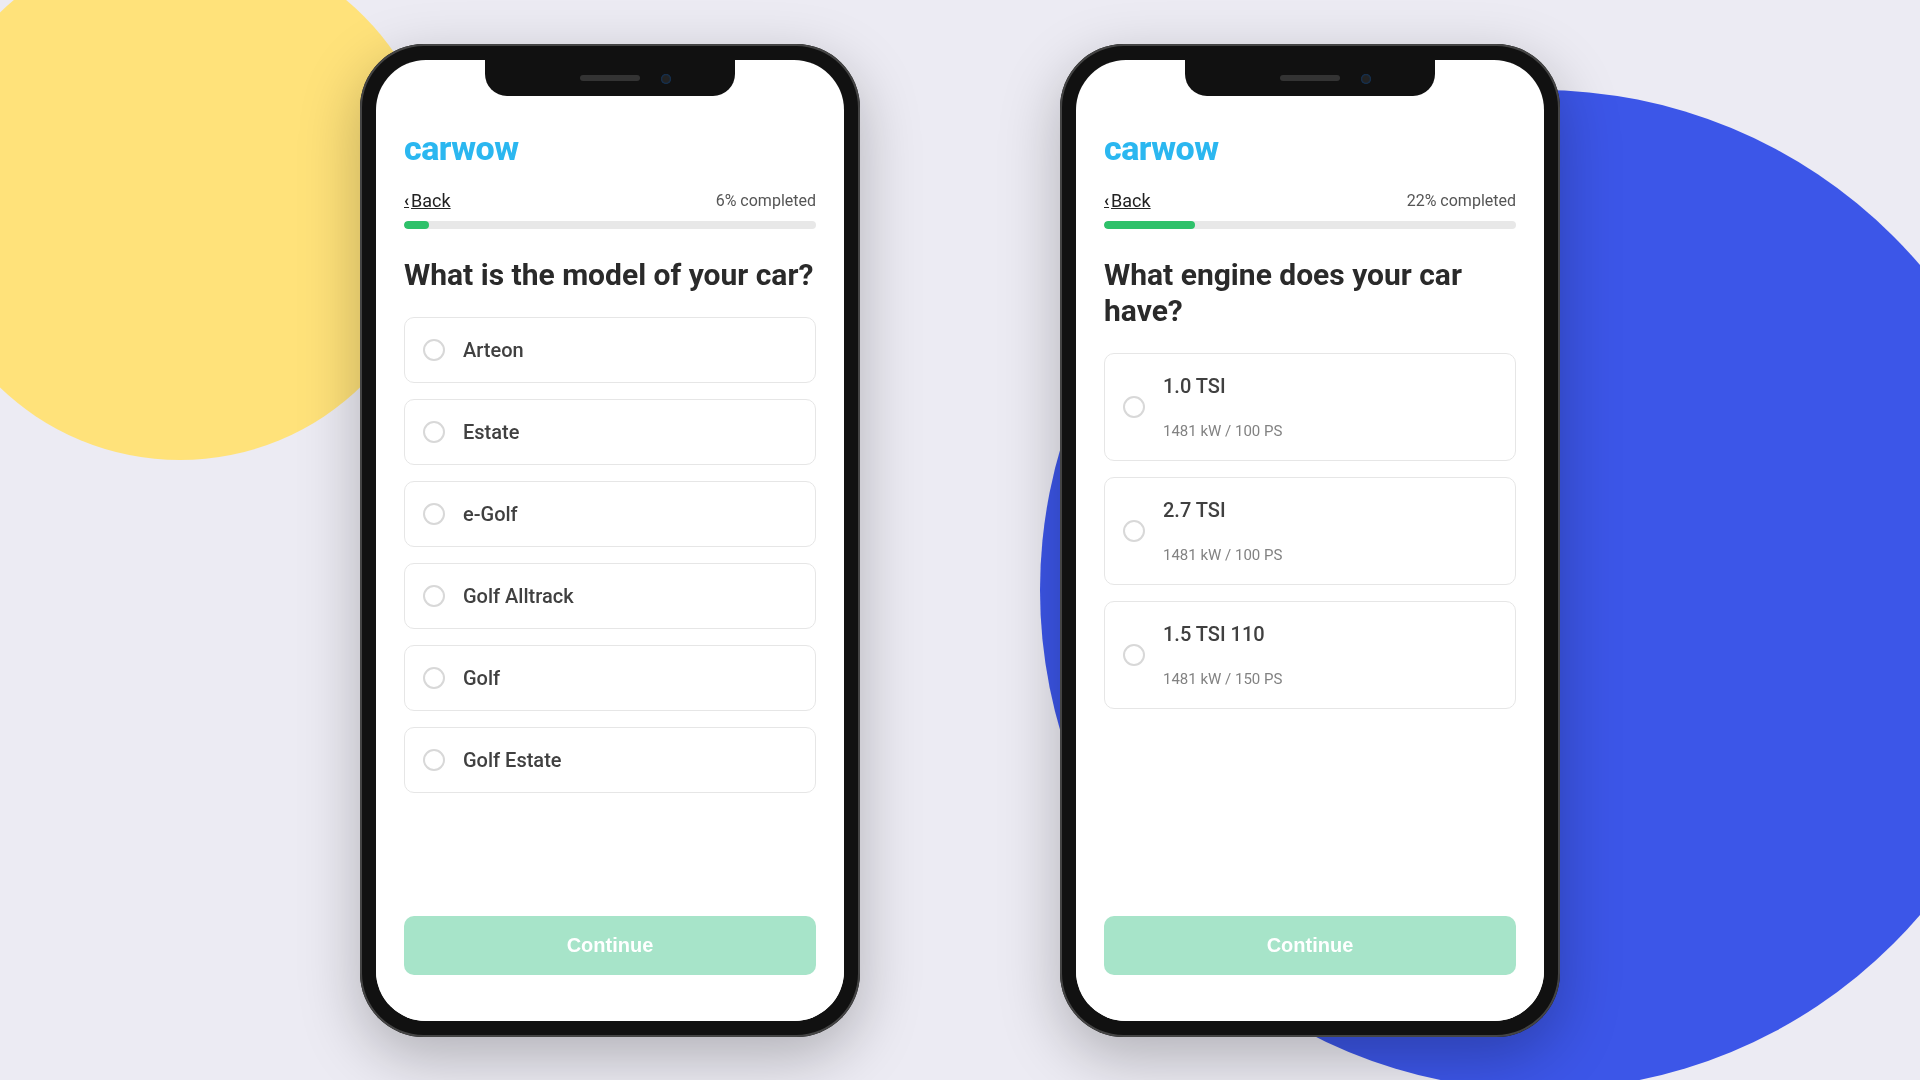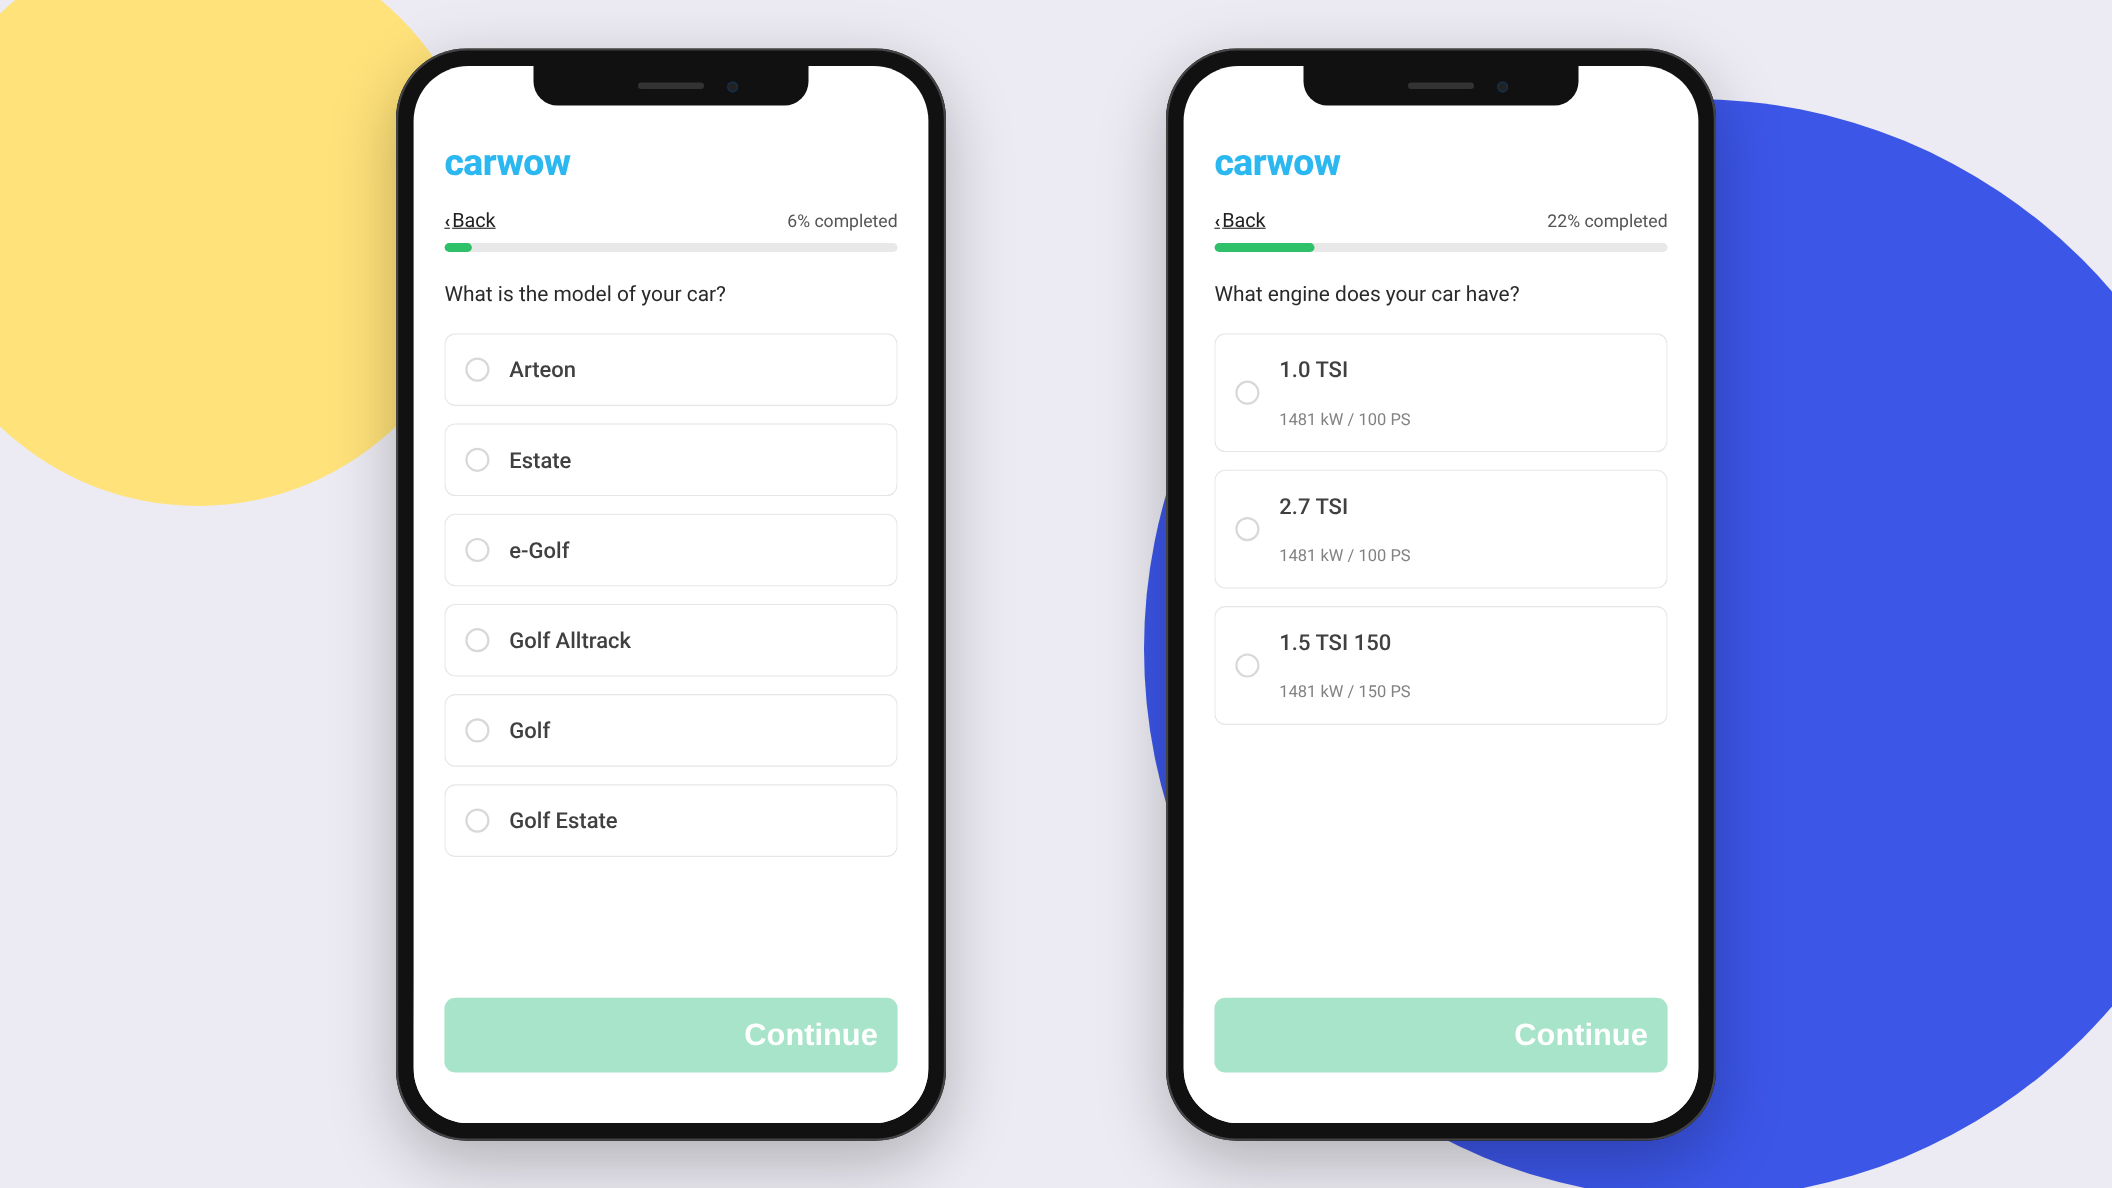--- a/index.html
+++ b/index.html
@@ -134,22 +134,22 @@
     border-radius: 5px;
     overflow: hidden;
     margin-bottom: 28px;
   }
   .progress-fill {
     height: 100%;
     background: #2ec16a;
     border-radius: 5px;
   }
   .question {
-    font-size: 19px;
-    font-weight: 400;
+    font-size: 30px;
+    font-weight: 700;
     color: #2a2a2a;
     margin-bottom: 24px;
     line-height: 1.2;
   }
   .options {
     flex: 1;
     display: flex;
     flex-direction: column;
     gap: 16px;
     overflow: hidden;
@@ -187,24 +187,23 @@
     padding: 14px 28px 46px 28px;
     background: linear-gradient(to bottom, rgba(255,255,255,0) 0%, #fff 30%);
   }
   .cta {
     width: 100%;
     padding: 18px;
     border: none;
     border-radius: 10px;
     background: #a7e4c9;
     color: #fff;
-    font-size: 28px;
+    font-size: 20px;
     font-weight: 700;
     cursor: pointer;
-    text-align: right;
   }
 </style>
 </head>
 <body>
 
 <div class="bg-yellow"></div>
 <div class="bg-blue"></div>
 
 <div class="phone">
   <div class="screen">
@@ -288,21 +287,21 @@
         <div class="option two-line">
           <div class="radio"></div>
           <div class="option-text">
             <div class="option-label">2.7 TSI</div>
             <div class="option-sub">1481 kW / 100 PS</div>
           </div>
         </div>
         <div class="option two-line">
           <div class="radio"></div>
           <div class="option-text">
-            <div class="option-label">1.5 TSI 150</div>
+            <div class="option-label">1.5 TSI 110</div>
             <div class="option-sub">1481 kW / 150 PS</div>
           </div>
         </div>
       </div>
     </div>
     <div class="footer">
       <button class="cta">Continue</button>
     </div>
   </div>
 </div>

